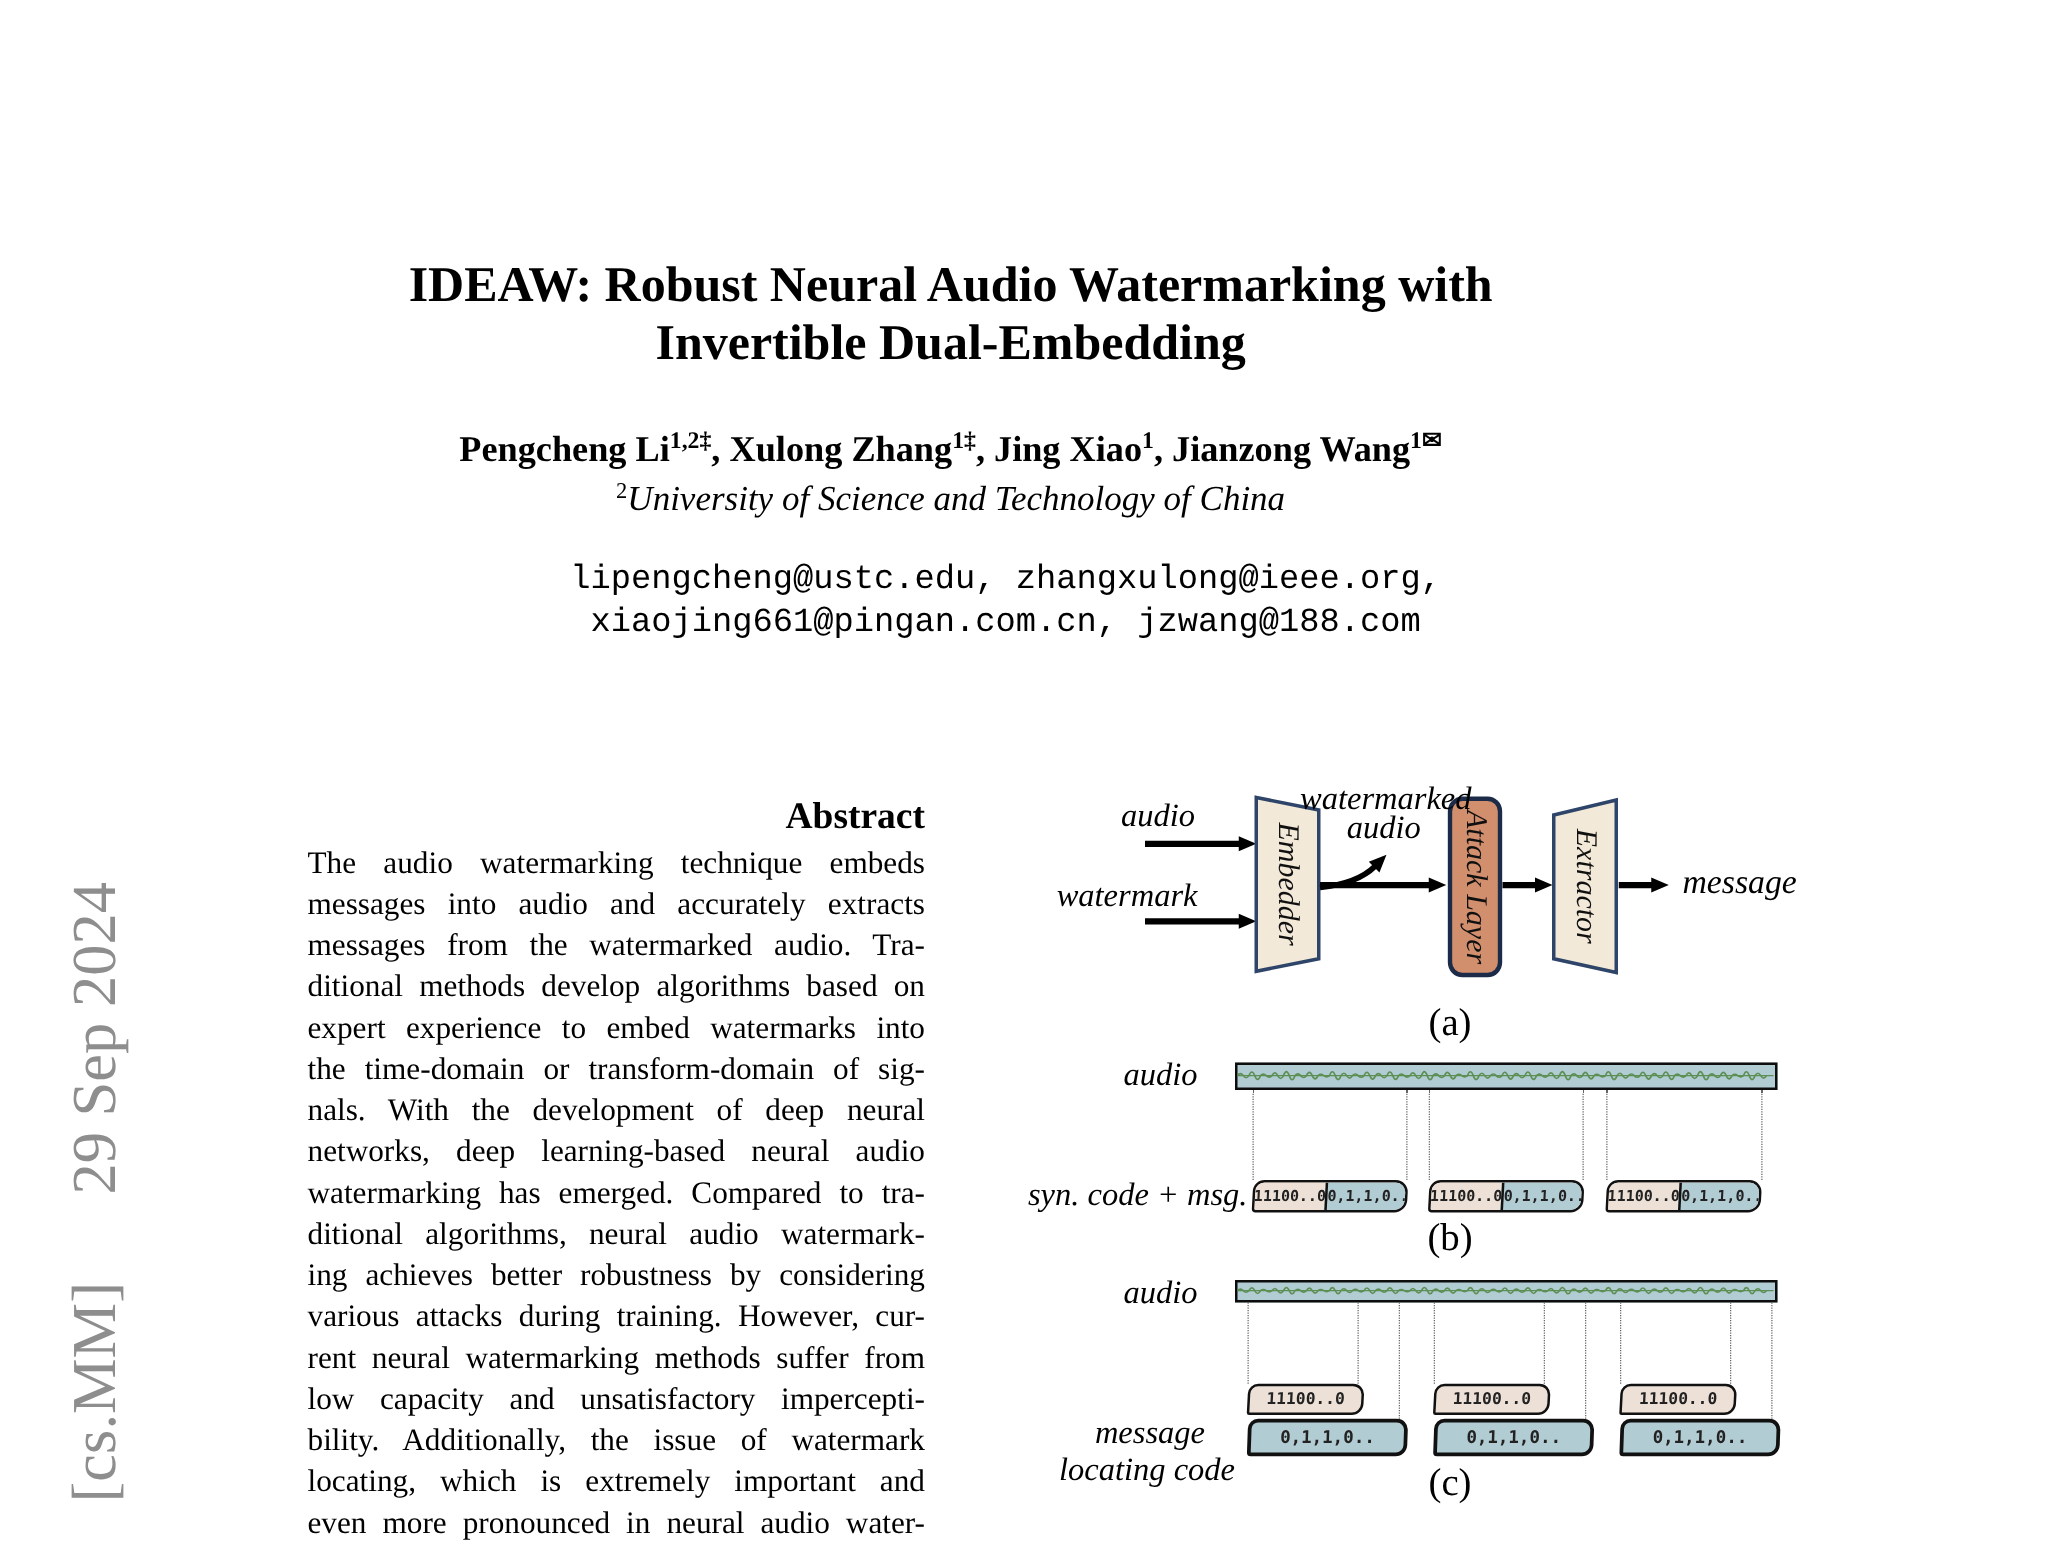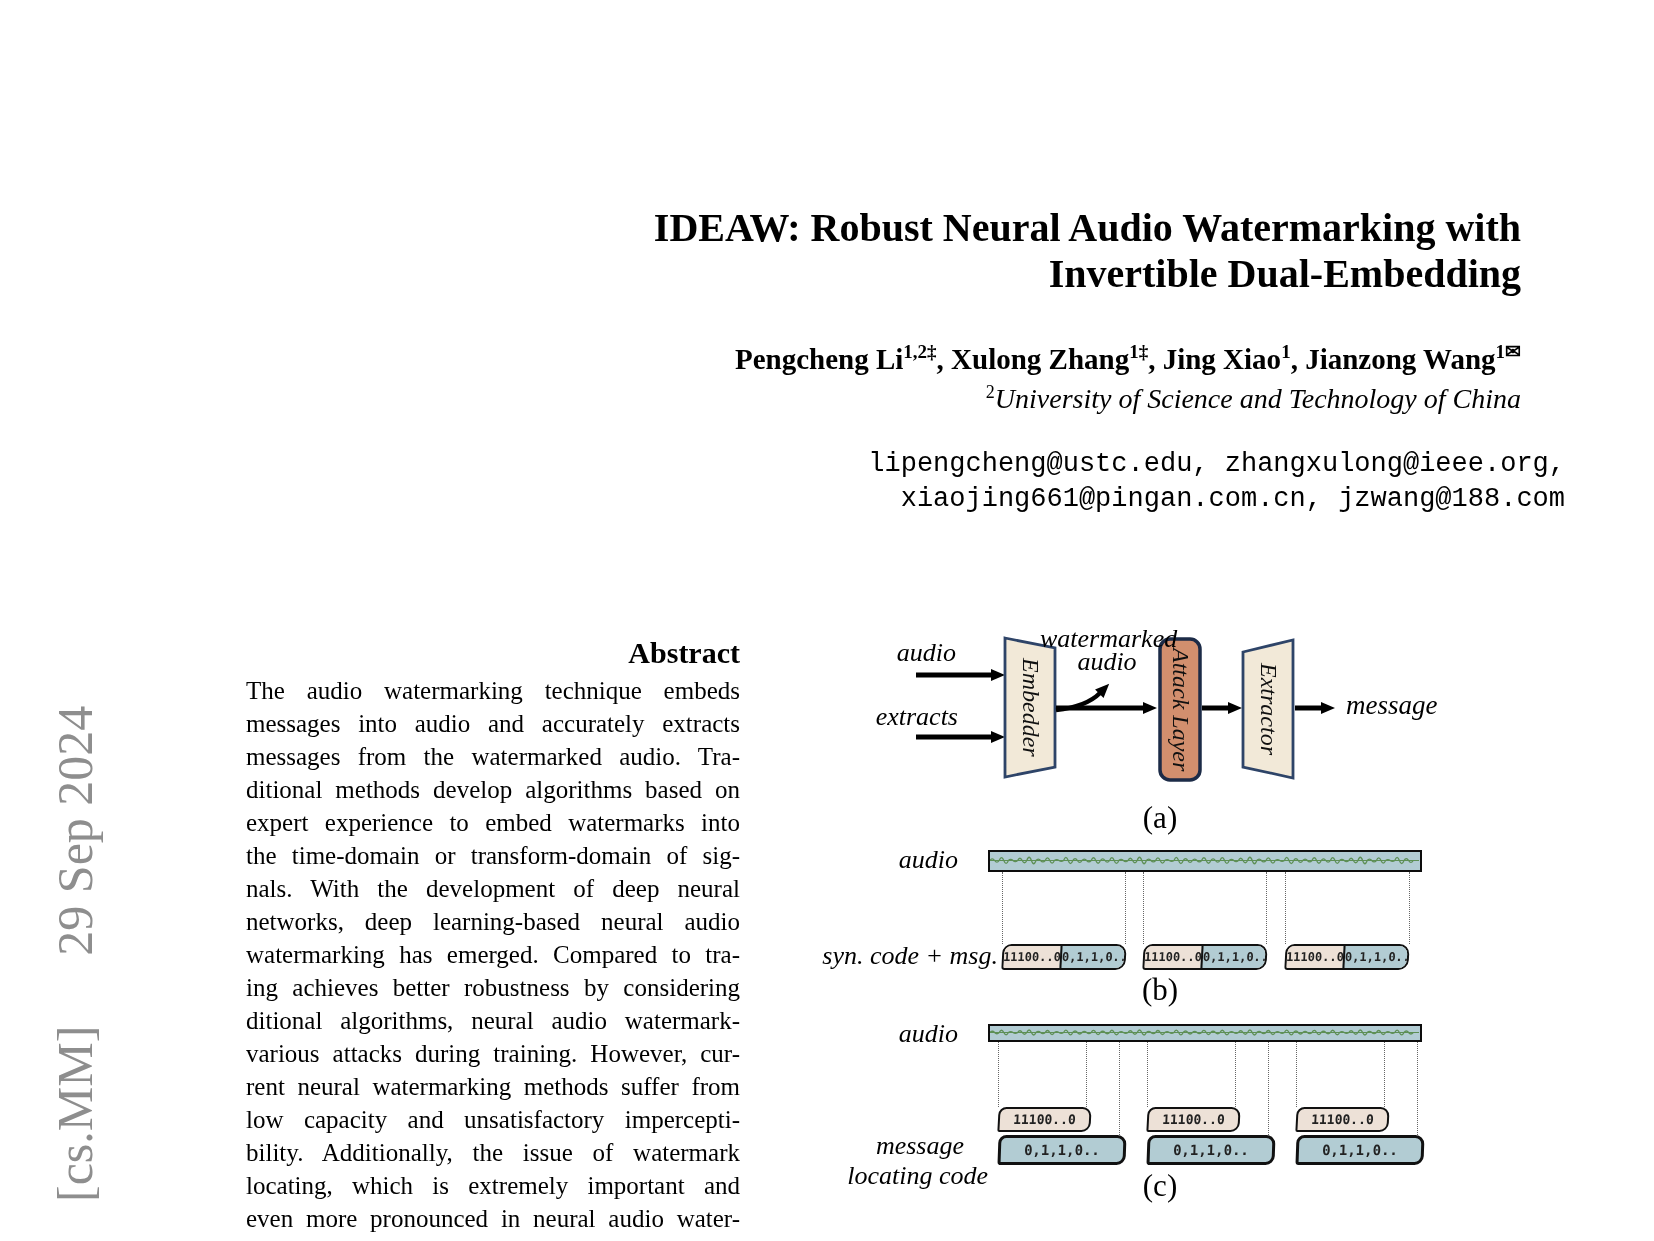--- a/index.html
+++ b/index.html
@@ -5,21 +5,21 @@
   html,body{margin:0;padding:0;background:#fff;}
   #page{position:relative;width:1654px;height:1241px;background:#fff;overflow:hidden;
         font-family:"Liberation Serif",serif;color:#000;}
 
   
   #stamp{position:absolute;left:46px;top:1202px;transform:rotate(-90deg);
          transform-origin:0 0;white-space:nowrap;font-size:50px;color:var(--stamp_gray);}
   #stamp .gap{display:inline-block;width:70px;}
 
   
-  .centerline{position:absolute;left:0;width:1521px;text-align:right;}
+  .centerline{position:absolute;left:0;width:1521px;text-align:center;}
   #title1{top:204px;font-size:40px;font-weight:bold;}
   #title2{top:250px;font-size:40px;font-weight:bold;}
   #authors{top:340px;font-size:29px;font-weight:bold;}
   #authors sup{font-size:19px;}
   #affils{top:375px;font-size:28px;font-style:italic;line-height:35px;}
   #affils sup{font-size:18px;font-style:normal;}
   #emails{top:447px;font-size:27px;font-family:"Liberation Mono",monospace;line-height:35px;margin-left:44px;}
 
   
   #abs-head{position:absolute;left:246px;top:616px;width:494px;text-align:right;
@@ -95,22 +95,22 @@
 
   <div class="abs-line">The audio watermarking technique embeds</div>
       <div class="abs-line">messages into audio and accurately extracts</div>
       <div class="abs-line">messages from the watermarked audio. Tra-</div>
       <div class="abs-line">ditional methods develop algorithms based on</div>
       <div class="abs-line">expert experience to embed watermarks into</div>
       <div class="abs-line">the time-domain or transform-domain of sig-</div>
       <div class="abs-line">nals. With the development of deep neural</div>
       <div class="abs-line">networks, deep learning-based neural audio</div>
       <div class="abs-line">watermarking has emerged. Compared to tra-</div>
+      <div class="abs-line">ditional algorithms, neural audio watermark-</div>
       <div class="abs-line">ing achieves better robustness by considering</div>
-      <div class="abs-line">ditional algorithms, neural audio watermark-</div>
       <div class="abs-line">various attacks during training. However, cur-</div>
       <div class="abs-line">rent neural watermarking methods suffer from</div>
       <div class="abs-line">low capacity and unsatisfactory impercepti-</div>
       <div class="abs-line">bility. Additionally, the issue of watermark</div>
       <div class="abs-line">locating, which is extremely important and</div>
       <div class="abs-line">even more pronounced in neural audio water-</div>
       <div class="abs-line">marking has not been adequately studied. In</div>
     </div>
 
   <svg id="fig-a-svg" width="580" height="250" viewBox="0 0 580 250">
@@ -124,21 +124,21 @@
     <polygon points="155,38 205,48 205,167 155,177" fill="var(--block_cream)" stroke="var(--figure_border_navy)" stroke-width="2.8"></polygon>
     <line x1="206" y1="108" x2="294" y2="108" stroke="#000" stroke-width="5" marker-end="url(#ah)"></line>
     <path d="M 206 110 C 225 108 240 103 250 93" fill="none" stroke="#000" stroke-width="4.5" marker-end="url(#ah)"></path>
     <rect x="310" y="39" width="40" height="141" rx="10" fill="var(--attack_salmon)" stroke="var(--attack_border_navy)" stroke-width="3.5"></rect>
     <line x1="352" y1="108" x2="379" y2="108" stroke="#000" stroke-width="5" marker-end="url(#ah)"></line>
     <polygon points="393,52 443,40 443,178 393,167" fill="var(--block_cream)" stroke="var(--figure_border_navy)" stroke-width="2.8"></polygon>
     <line x1="445" y1="108" x2="472" y2="108" stroke="#000" stroke-width="5" marker-end="url(#ah)"></line>
   </svg>
 
   <div class="flabel rlabel" style="left:836px;top:641px;width:120px;">audio</div>
-  <div class="flabel rlabel" style="left:808px;top:705px;width:150px;">extracts</div>
+  <div class="flabel rlabel" style="left:808px;top:705px;width:150px;">watermark</div>
   <div class="flabel" style="left:1040px;top:627px;width:134px;text-align:center;">
     <div>watermarked</div>
     <div>audio</div>
   </div>
   <div class="flabel" style="left:1346px;top:694px;width:130px;font-size:27px;">message</div>
 
   <div class="vlabel" style="left:1005px;top:638px;width:50px;height:139px;">Embedder</div>
   <div class="vlabel" style="left:1160px;top:639px;width:40px;height:141px;">Attack Layer</div>
   <div class="vlabel" style="left:1243px;top:640px;width:50px;height:138px;">Extractor</div>
 

